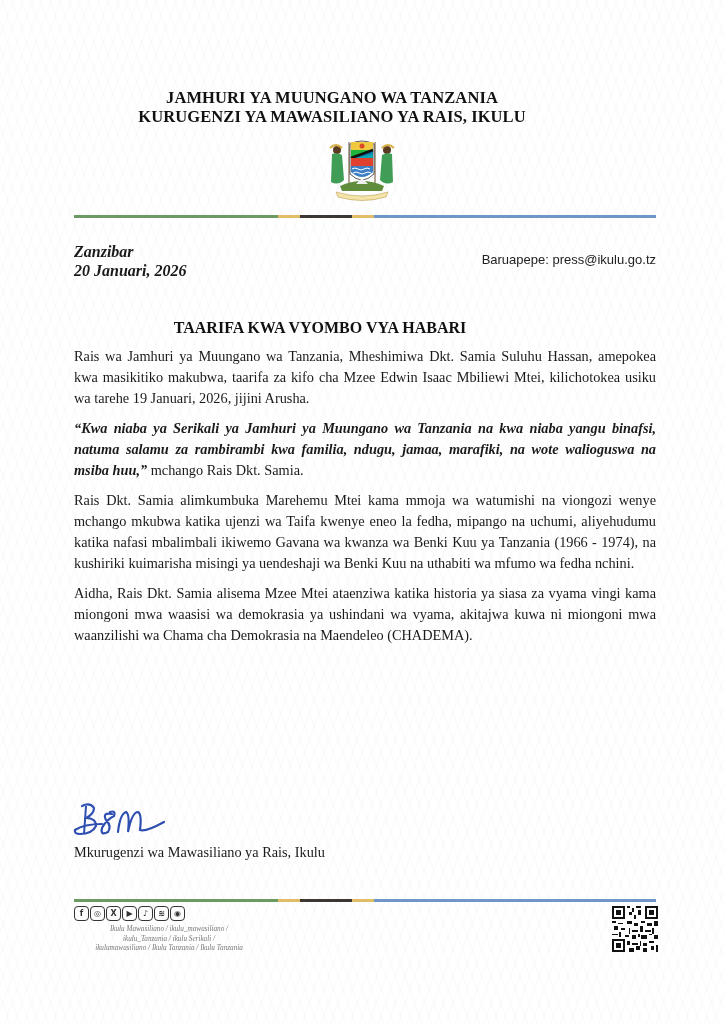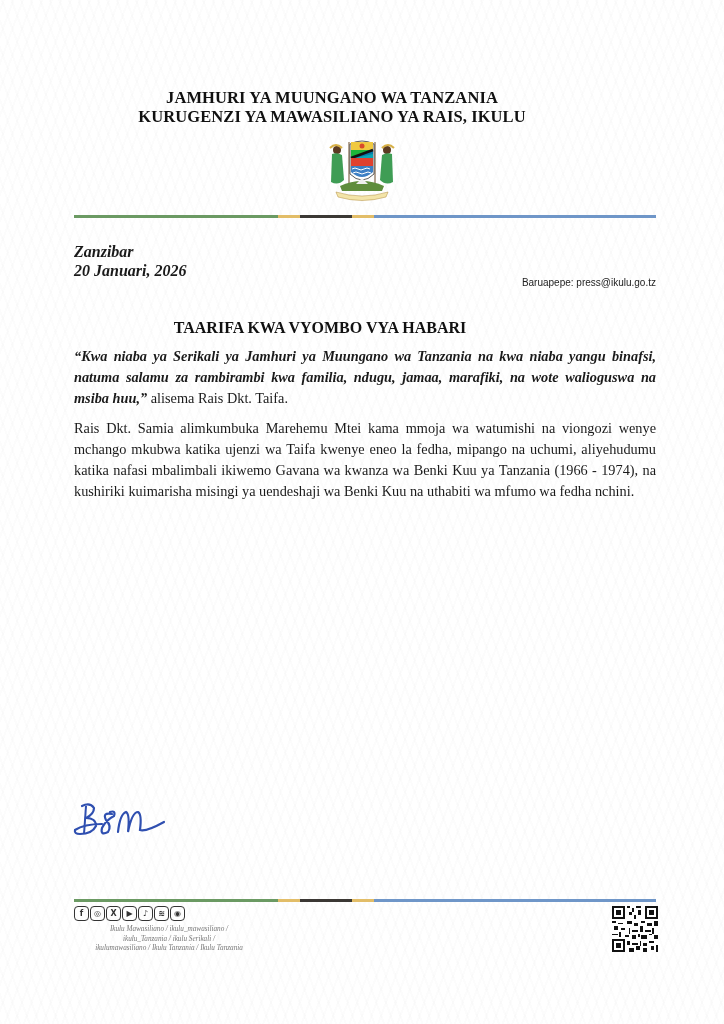--- a/index.html
+++ b/index.html
@@ -37,21 +37,21 @@
     .seg-black { background: #3b3834; }
     .seg-blue { background: #6f96c8; }
 
     .place {
       position: absolute; left: 74px; top: 242px;
       font-weight: bold; font-style: italic; font-size: 16px; line-height: 19px;
     }
     .email {
       position: absolute; right: 68px; top: 252px;
       font-family: "Liberation Sans", "DejaVu Sans", sans-serif;
-      font-size: 10px; color: #222; margin-top: 25px;
+      font-size: 13px; color: #222;
     }
     .doc-title {
       position: absolute; left: 0; width: 600px; top: 319px; text-align: center;
       font-weight: bold; font-size: 16px; color: #111; padding-left: 40px;
     }
     .body-text {
       position: absolute; left: 74px; width: 582px; top: 346px;
       font-size: 14.3px; line-height: 21px; text-align: justify; color: #1a1a1a;
     }
     .body-text p { margin-bottom: 9px; }
@@ -128,32 +128,35 @@
 
 <div class="place">
   <div>Zanzibar</div>
   <div>20 Januari, 2026</div>
 </div>
 <div class="email">Baruapepe: press@ikulu.go.tz</div>
 
 <div class="doc-title">TAARIFA KWA VYOMBO VYA HABARI</div>
 
 <div class="body-text">
-  <p><span class="quote">“Kwa niaba ya Serikali ya Jamhuri ya Muungano wa Tanzania na kwa niaba yangu binafsi, natuma salamu za rambirambi kwa familia, ndugu, jamaa, marafiki, na wote walioguswa na msiba huu,”</span><span> alisema Rais Dkt. Taifa.</span></p>
+  <p>Rais wa Jamhuri ya Muungano wa Tanzania, Mheshimiwa Dkt. Samia Suluhu Hassan, amepokea kwa masikitiko makubwa, taarifa za kifo cha Mzee Edwin Isaac Mbiliewi Mtei, kilichotokea usiku wa tarehe 19 Januari, 2026, jijini Arusha.</p>
+  <p><span class="quote">“Kwa niaba ya Serikali ya Jamhuri ya Muungano wa Tanzania na kwa niaba yangu binafsi, natuma salamu za rambirambi kwa familia, ndugu, jamaa, marafiki, na wote walioguswa na msiba huu,”</span><span> mchango Rais Dkt. Samia.</span></p>
   <p>Rais Dkt. Samia alimkumbuka Marehemu Mtei kama mmoja wa watumishi na viongozi wenye mchango mkubwa katika ujenzi wa Taifa kwenye eneo la fedha, mipango na uchumi, aliyehudumu katika nafasi mbalimbali ikiwemo Gavana wa kwanza wa Benki Kuu ya Tanzania (1966 - 1974), na kushiriki kuimarisha misingi ya uendeshaji wa Benki Kuu na uthabiti wa mfumo wa fedha nchini.</p>
+  <p>Aidha, Rais Dkt. Samia alisema Mzee Mtei ataenziwa katika historia ya siasa za vyama vingi kama miongoni mwa waasisi wa demokrasia ya ushindani wa vyama, akitajwa kuwa ni miongoni mwa waanzilishi wa Chama cha Demokrasia na Maendeleo (CHADEMA).</p>
 </div>
 
 <svg class="sig" viewBox="0 0 110 42">
   <path d="M10 6 Q18 2 22 8 Q22 14 14 18 Q24 18 24 26 Q20 34 8 34 Q2 34 3 30 Q12 24 30 24" stroke="#2f4fb0" stroke-width="2.2" fill="none" stroke-linecap="round"></path>
   <path d="M14 6 L12 34" stroke="#2f4fb0" stroke-width="2" fill="none"></path>
   <path d="M40 14 Q30 12 34 20 Q40 26 36 32 Q28 36 30 28 Q34 20 42 16 Q44 10 38 12" stroke="#2f4fb0" stroke-width="2.2" fill="none" stroke-linecap="round"></path>
   <path d="M46 32 Q48 14 54 12 Q58 14 56 32 Q60 12 66 12 Q70 14 68 30 Q74 32 92 22" stroke="#2f4fb0" stroke-width="2.2" fill="none" stroke-linecap="round"></path>
 </svg>
 
 <div class="signer">
+  <div>Mkurugenzi wa Mawasiliano ya Rais, Ikulu</div>
 </div>
 
 <div class="divider div-bot">
   <span class="seg-green" style="width:204px"></span>
   <span class="seg-yellow" style="width:22px"></span>
   <span class="seg-black" style="width:52px"></span>
   <span class="seg-yellow" style="width:22px"></span>
   <span class="seg-blue" style="width:282px"></span>
 </div>
 

